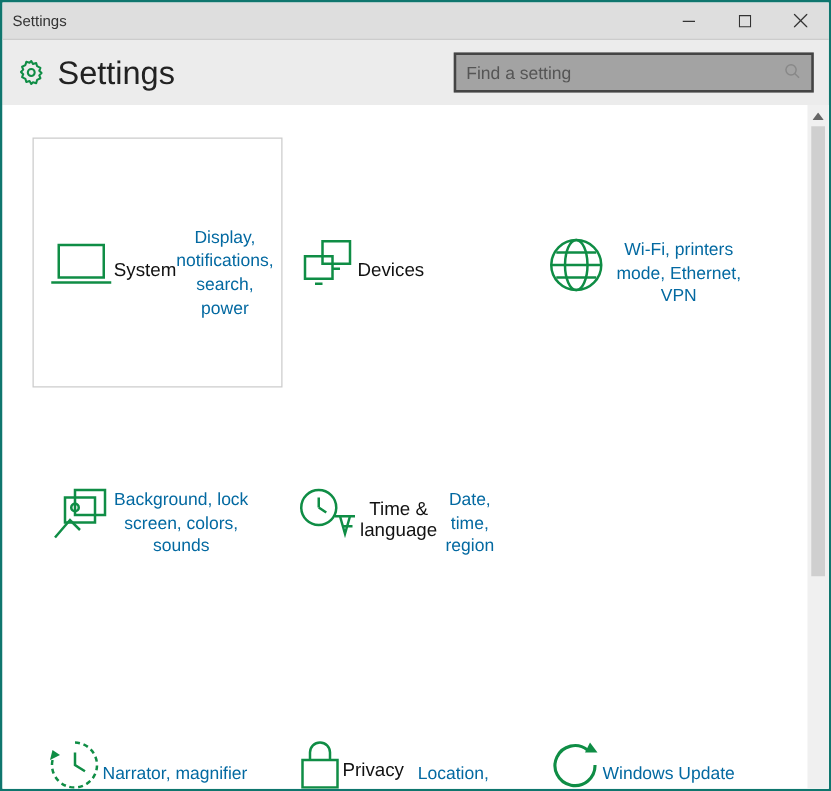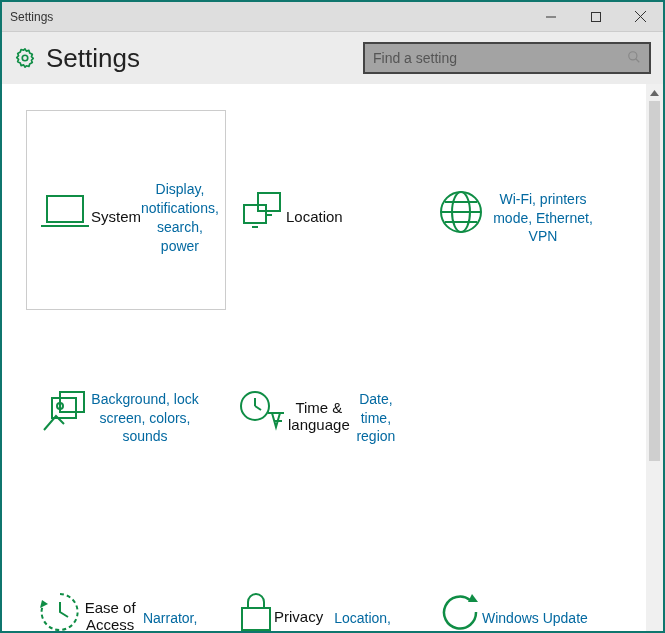--- a/index.html
+++ b/index.html
@@ -192,21 +192,21 @@
 
         <div class="tile">
           <div class="tile-icon">
             <svg width="48" height="42" viewBox="0 0 48 42" fill="none" stroke="#0f8d45" stroke-width="2">
               <rect x="20" y="2" width="22" height="18"></rect>
                 <rect x="6" y="14" width="22" height="18"></rect>
                 <line x1="14" y1="36" x2="20" y2="36"></line>
                 <line x1="28" y1="24" x2="34" y2="24"></line>
             </svg>
           </div>
-          <div class="tile-title">Location</div>
+          <div class="tile-title">Devices</div>
         </div>
 
         <div class="tile">
           <div class="tile-icon">
             <svg width="46" height="46" viewBox="0 0 46 46" fill="none" stroke="#0f8d45" stroke-width="2">
               <circle cx="23" cy="23" r="20"></circle>
                 <ellipse cx="23" cy="23" rx="9" ry="20"></ellipse>
                 <line x1="3" y1="23" x2="43" y2="23"></line>
                 <path d="M7 13h32M7 33h32"></path>
             </svg>
@@ -241,21 +241,20 @@
         </div>
 
         <div class="tile row3" style="grid-column:1;">
           <div class="tile-icon">
             <svg width="44" height="44" viewBox="0 0 44 44" fill="none" stroke="#0f8d45" stroke-width="2">
               <path d="M22 4a18 18 0 1 1-16 9" stroke-dasharray="4 3"></path>
                 <path d="M22 12l0 10 8 5"></path>
                 <polygon points="4,10 10,14 2,18" fill="#0f8d45" stroke="none"></polygon>
             </svg>
           </div>
-          <div class="tile-title">Ease of Access</div>
           <div class="tile-desc">Narrator, magnifier</div>
         </div>
 
         <div class="tile row3">
           <div class="tile-icon">
             <svg width="36" height="44" viewBox="0 0 36 44" fill="none" stroke="#0f8d45" stroke-width="2">
               <rect x="4" y="18" width="28" height="22"></rect>
                 <path d="M10 18v-6a8 8 0 0 1 16 0v6"></path>
             </svg>
           </div>

